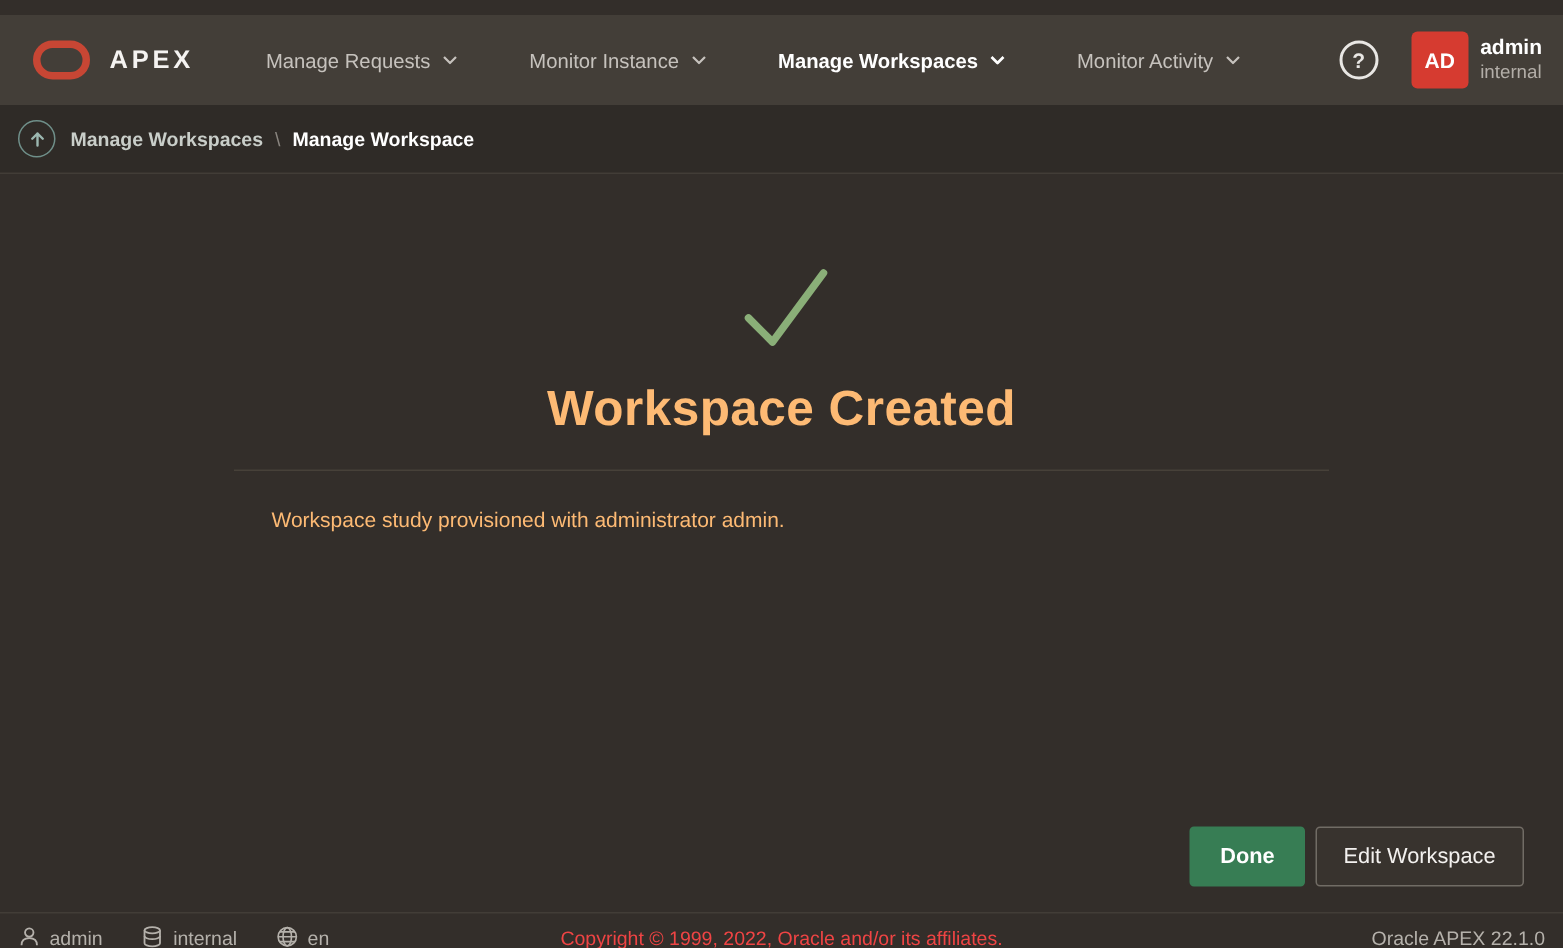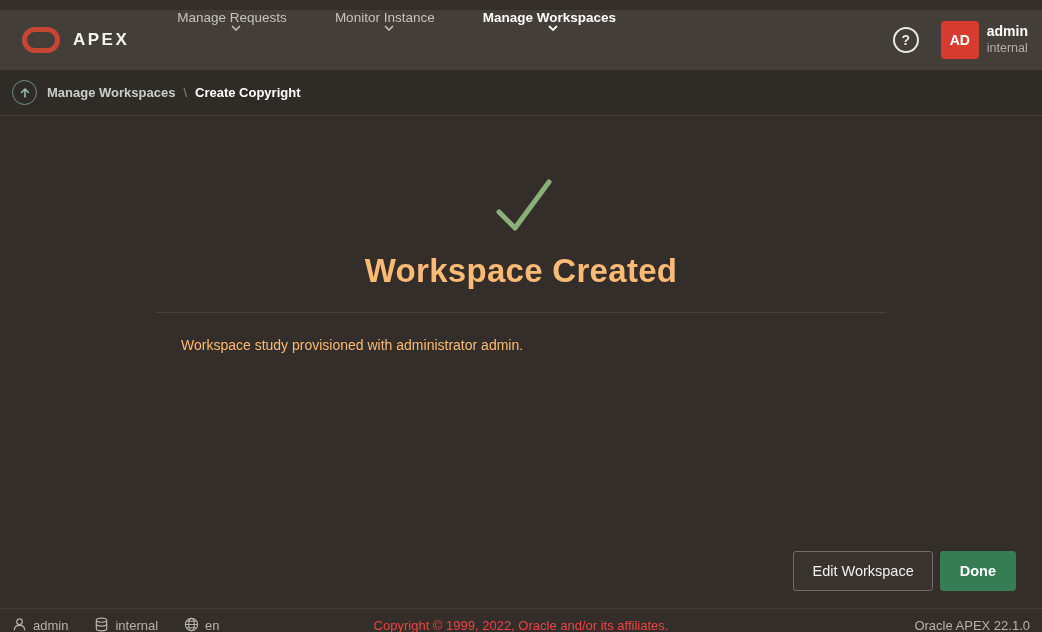--- a/index.html
+++ b/index.html
@@ -32,21 +32,20 @@
   }
   .nav { display: flex; align-items: center; height: 100%; }
   .nav-item {
     display: flex; align-items: center;
     height: 100%;
     padding: 0 24px;
     font-size: 13.5px;
     color: #c6c2bd;
     cursor: pointer;
     white-space: nowrap;
-    flex-direction: column;
   }
   .nav-item.active { color: #ffffff; font-weight: bold; }
   .chev { margin-left: 8px; display: inline-flex; }
   .chev svg { stroke: currentColor; }
 
   .header-right { margin-left: auto; display: flex; align-items: center; }
   .help-btn {
     width: 26px; height: 26px;
     border: 2px solid #e9e7e4; border-radius: 50%;
     display: flex; align-items: center; justify-content: center;
@@ -173,57 +172,65 @@
         </span>
       </div>
       <div class="nav-item active">
         <span>Manage Workspaces</span>
         <span class="chev">
           <svg width="10" height="6" viewBox="0 0 10 6" fill="none" stroke-width="1.8">
               <path d="M1 1 L5 5 L9 1"></path>
             </svg>
         </span>
       </div>
+      <div class="nav-item">
+        <span>Monitor Activity</span>
+        <span class="chev">
+          <svg width="10" height="6" viewBox="0 0 10 6" fill="none" stroke-width="1.5">
+              <path d="M1 1 L5 5 L9 1"></path>
+            </svg>
+        </span>
+      </div>
     </div>
     <div class="header-right">
       <div class="help-btn">?</div>
       <div class="avatar">AD</div>
       <div class="user-meta">
         <div class="user-name">admin</div>
         <div class="user-instance">internal</div>
       </div>
     </div>
   </div>
 
   <div class="crumb-bar">
     <div class="up-btn">
       <svg width="12" height="12" viewBox="0 0 12 12" fill="none" stroke="#9cb8b1" stroke-width="1.6" stroke-linecap="round" stroke-linejoin="round">
         <path d="M6 10 L6 2 M2.5 5.5 L6 2 L9.5 5.5"></path>
       </svg>
     </div>
     <span class="crumb-parent">Manage Workspaces</span>
     <span class="crumb-sep">\</span>
-    <span class="crumb-current">Create Copyright</span>
+    <span class="crumb-current">Manage Workspace</span>
   </div>
 
   <div class="main">
     <div class="success-header">
       <span class="check-icon">
         <svg width="66" height="60" viewBox="0 0 66 60" fill="none" stroke="#8aaf78" stroke-width="5" stroke-linecap="round" stroke-linejoin="round">
           <path d="M11 38 L27 54 L61 8"></path>
         </svg>
       </span>
       <h1 class="page-title">Workspace Created</h1>
     </div>
     <div class="message-region">
       <p class="message-text">Workspace study provisioned with administrator admin.</p>
     </div>
     <div class="button-bar">
+      <button class="btn btn-primary">Done</button>
       <button class="btn btn-secondary">Edit Workspace</button>
-      <button class="btn btn-primary">Done</button>
     </div>
   </div>
 
   <div class="footer">
     <div class="footer-left">
       <span class="footer-chip">
         <span>
           <svg width="15" height="15" viewBox="0 0 16 16" fill="none" stroke-width="1.3">
             <circle cx="8" cy="5" r="3"></circle>
             <path d="M2.5 14 C2.5 10.5 5 9 8 9 C11 9 13.5 10.5 13.5 14"></path>

